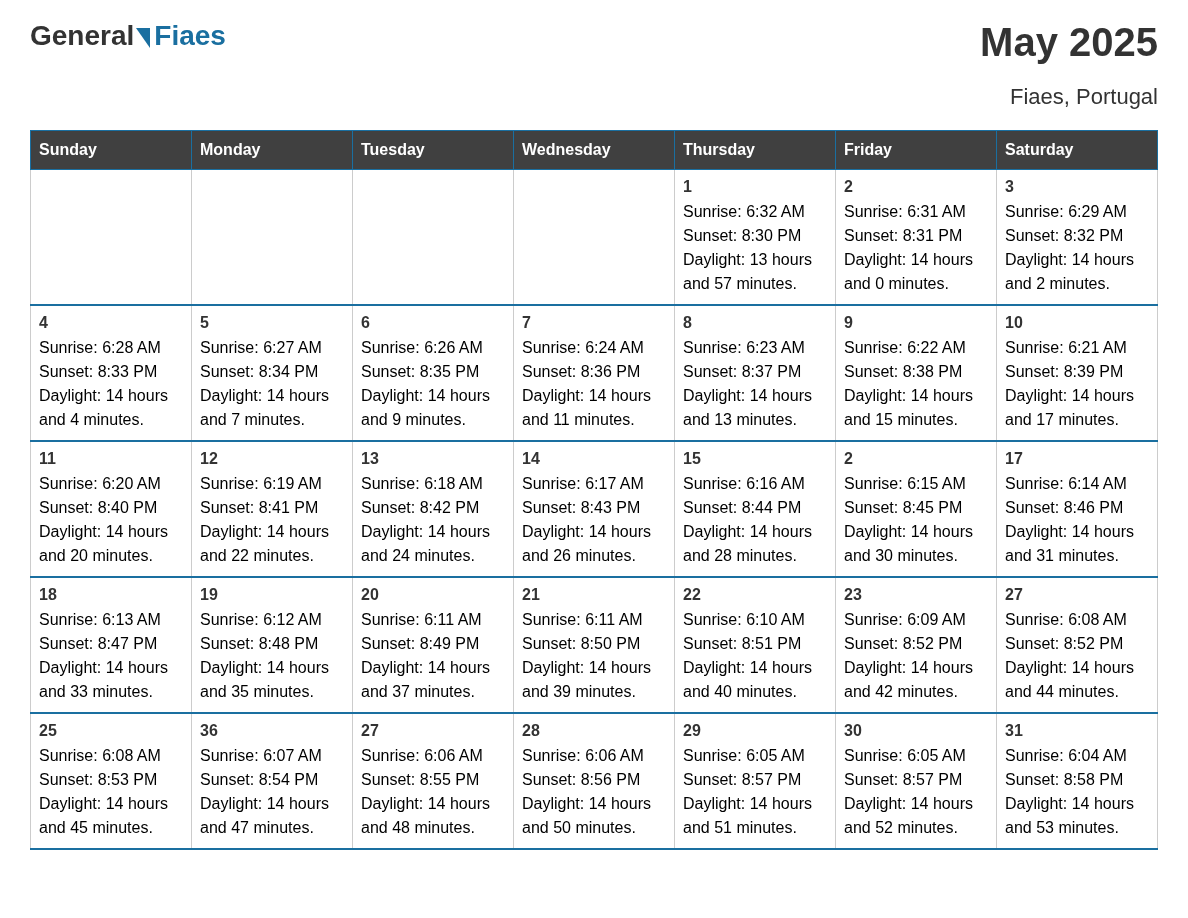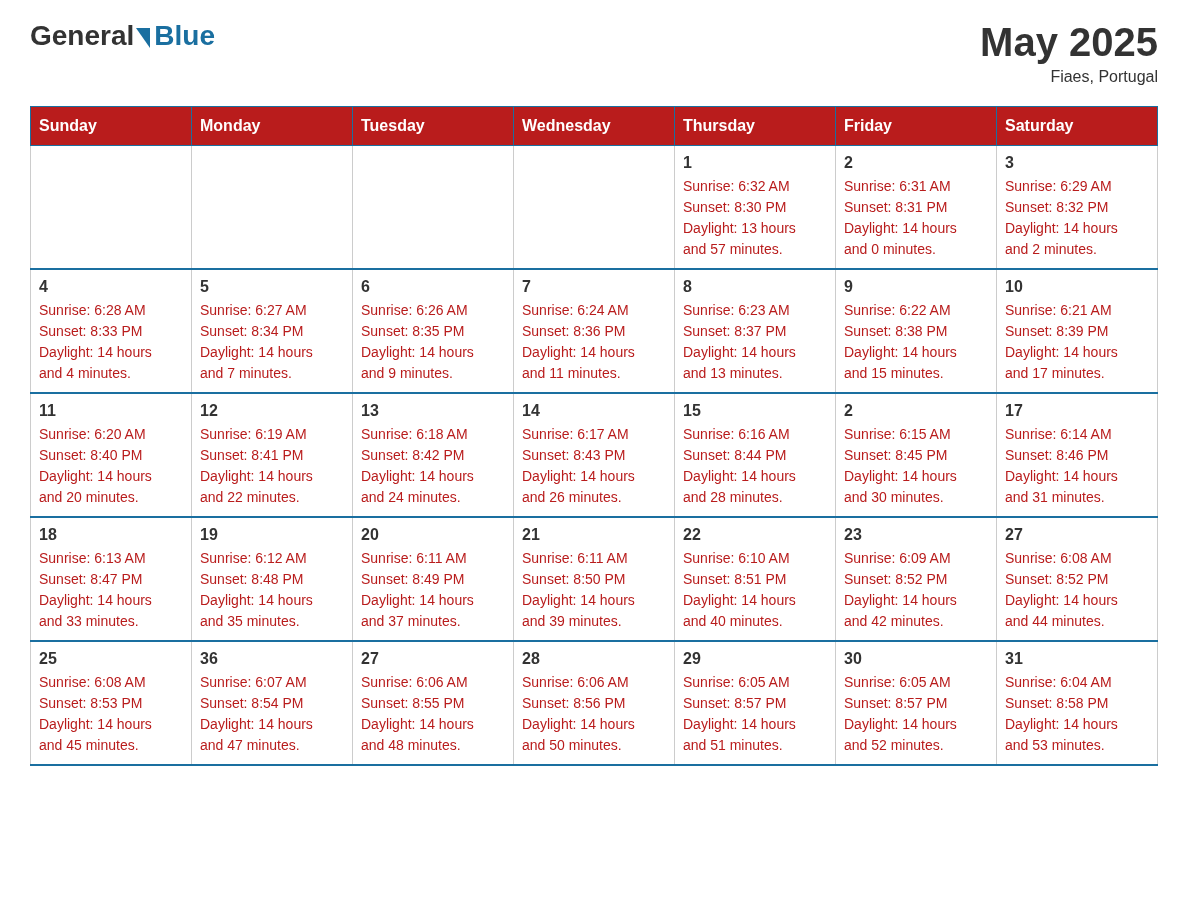--- a/index.html
+++ b/index.html
@@ -49,30 +49,30 @@
     .title-block {
       text-align: right;
     }
     .month-title {
       font-size: 40px;
       font-weight: bold;
       color: #333;
       line-height: 1.1;
     }
     .location {
-      font-size: 16px;
-      color: #333;
-      margin-top: 4px;
+      font-size: 22px;
+      color: #333;
+      margin-top: 20px;
     }
     .calendar {
       width: 100%;
       border-collapse: collapse;
     }
     .calendar thead tr th {
-      background-color: #b91c1c;
+      background-color: #404040;
       color: #fff;
       font-size: 16px;
       font-weight: bold;
       padding: 10px 8px;
       text-align: left;
       border: 1px solid #1a6fa0;
     }
     .calendar tbody tr td {
       vertical-align: top;
       border: 1px solid #ccc;
@@ -84,37 +84,37 @@
       border-bottom: 2px solid #1a6fa0;
     }
     .day-number {
       font-size: 16px;
       font-weight: bold;
       color: #333;
       display: block;
       margin-bottom: 4px;
     }
     .day-info {
-      font-size: 14px;
-      color: #b91c1c;
+      font-size: 16px;
+      color: #000000;
       line-height: 1.5;
     }
     .empty-cell {
       background: #fff;
     }
   </style>
 </head>
 <body>
 
 <div class="header">
   <div class="logo">
     <div class="logo-top">
       <span class="logo-general">General</span>
       <div class="logo-triangle"></div>
-      <span class="logo-blue">Blue</span>
+      <span class="logo-blue">Fiaes</span>
     </div>
   </div>
   <div class="title-block">
     <div class="month-title">May 2025</div>
     <div class="location">Fiaes, Portugal</div>
   </div>
 </div>
 
 <table class="calendar">
   <thead>

